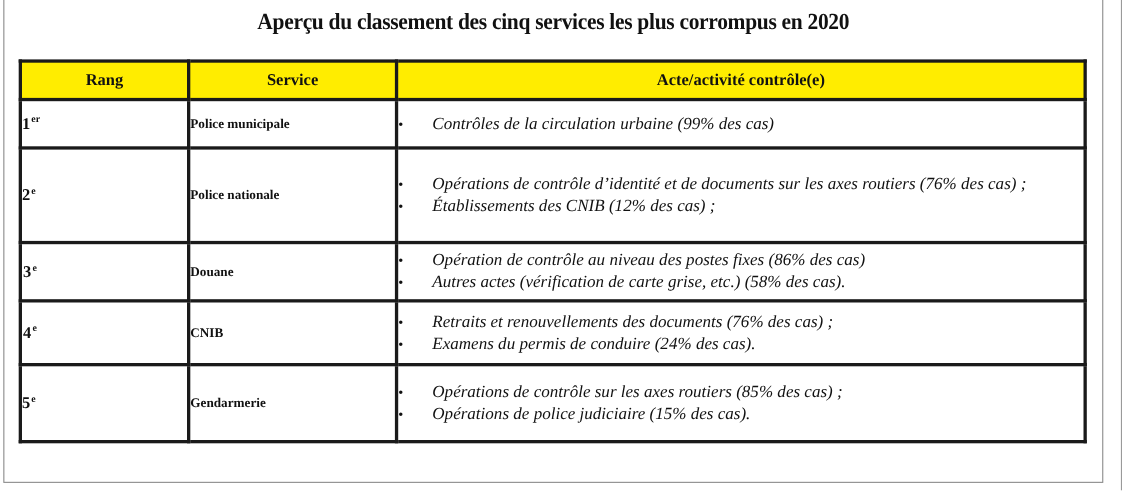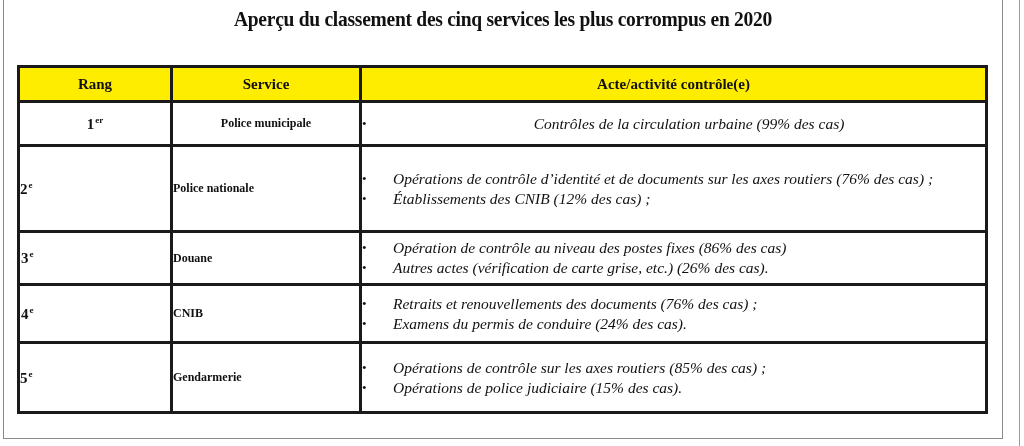--- a/index.html
+++ b/index.html
@@ -1,32 +1,32 @@
 <!DOCTYPE html>
 <html><head>
   <meta charset="utf-8">
   <style>
     html, body { margin: 0; padding: 0; background: #ffffff; }
     body { width: 1024px; height: 446px; position: relative; overflow: hidden; font-family: "Liberation Serif", serif; color: #111; }
     .frame { position: absolute; left: 3px; top: -2px; width: 1000px; height: 441px; border: 1px solid #8a8a8a; box-sizing: border-box; }
     .edge-line { position: absolute; left: 1019px; top: 0; width: 1px; height: 446px; background: #9a9a9a; }
     .title { position: absolute; left: 0; top: 7px; width: 1006px; text-align: center; font-family: "Liberation Serif", serif; font-weight: bold; font-size: 21px; letter-spacing: -0.3px; transform: scaleX(0.93); transform-origin: center; color: #111; }
-    table.rank { position: absolute; left: 17px; top: 65px; width: 971px; border-collapse: collapse; table-layout: fixed; }
+    table.rank { position: absolute; left: 17px; top: 54px; width: 971px; border-collapse: collapse; table-layout: fixed; }
     table.rank th, table.rank td { border: 3px solid #1a1a1a; padding: 0; vertical-align: middle; }
     table.rank thead th { background: #ffed00; height: 32px; font-weight: bold; font-size: 15px; text-align: center; font-family: "Liberation Serif", serif; }
     col.c-rang { width: 153px; } col.c-service { width: 189px; } col.c-acte { width: auto; }
     td.rang { font-weight: bold; font-size: 15px; padding-left: 12px; }
     td.rang.indent { padding-left: 1px; }
     td.rang sup { font-size: 9px; vertical-align: 6px; margin-left: 1px; }
     td.service { font-weight: bold; font-size: 12px; padding-left: 11px; }
     td.acte { padding: 4px 10px 4px 36px; }
     ul.acts { list-style: none; margin: 0; padding: 0; }
     ul.acts li { position: relative; padding-left: 31px; font-style: italic; font-size: 15.5px; line-height: 20px; }
     ul.acts li .bullet { position: absolute; left: 0; top: 0; font-style: normal; font-size: 13px; }
-    tr.r1 td { height: 41px; text-align: center; } tr.r2 td { height: 83px; } tr.r3 td { height: 50px; } tr.r4 td { height: 55px; } tr.r5 td { height: 67px; }
+    tr.r1 td { height: 41px; } tr.r2 td { height: 83px; } tr.r3 td { height: 50px; } tr.r4 td { height: 55px; } tr.r5 td { height: 67px; }
   </style>
 </head>
 <body>
 
 <div class="frame"></div>
 <div class="edge-line"></div>
 
 <div class="title">Aperçu du classement des cinq services les plus corrompus en 2020</div>
 
 <table class="rank">
@@ -61,21 +61,21 @@
           <li><span class="bullet">•</span><span>Établissements des CNIB (12% des cas) ;</span></li>
         </ul>
       </td>
     </tr>
     <tr class="r3">
       <td class="rang indent"><span>3</span><sup>e</sup></td>
       <td class="service">Douane</td>
       <td class="acte">
         <ul class="acts">
           <li><span class="bullet">•</span><span>Opération de contrôle au niveau des postes fixes (86% des cas)</span></li>
-          <li><span class="bullet">•</span><span>Autres actes (vérification de carte grise, etc.) (26% des cas).</span></li>
+          <li><span class="bullet">•</span><span>Autres actes (vérification de carte grise, etc.) (58% des cas).</span></li>
         </ul>
       </td>
     </tr>
     <tr class="r4">
       <td class="rang indent"><span>4</span><sup>e</sup></td>
       <td class="service">CNIB</td>
       <td class="acte">
         <ul class="acts">
           <li><span class="bullet">•</span><span>Retraits et renouvellements des documents (76% des cas) ;</span></li>
           <li><span class="bullet">•</span><span>Examens du permis de conduire (24% des cas).</span></li>

